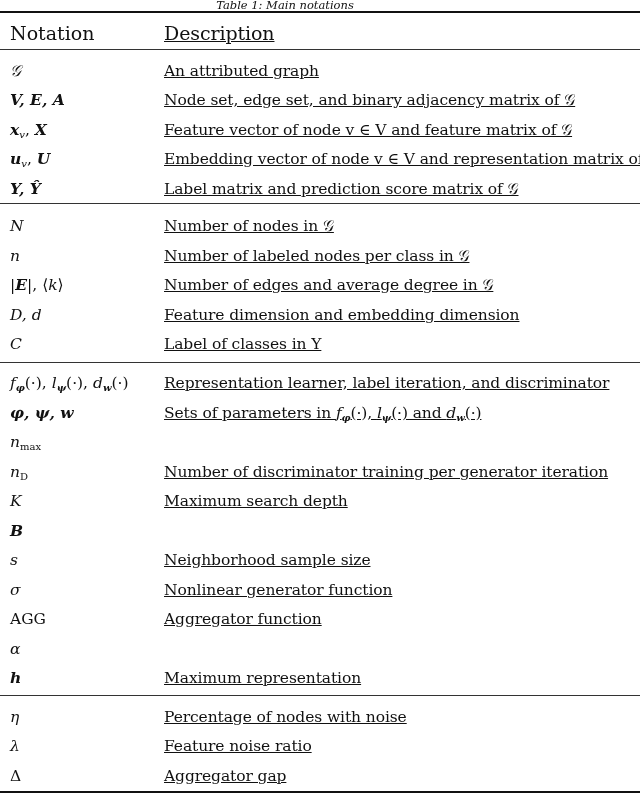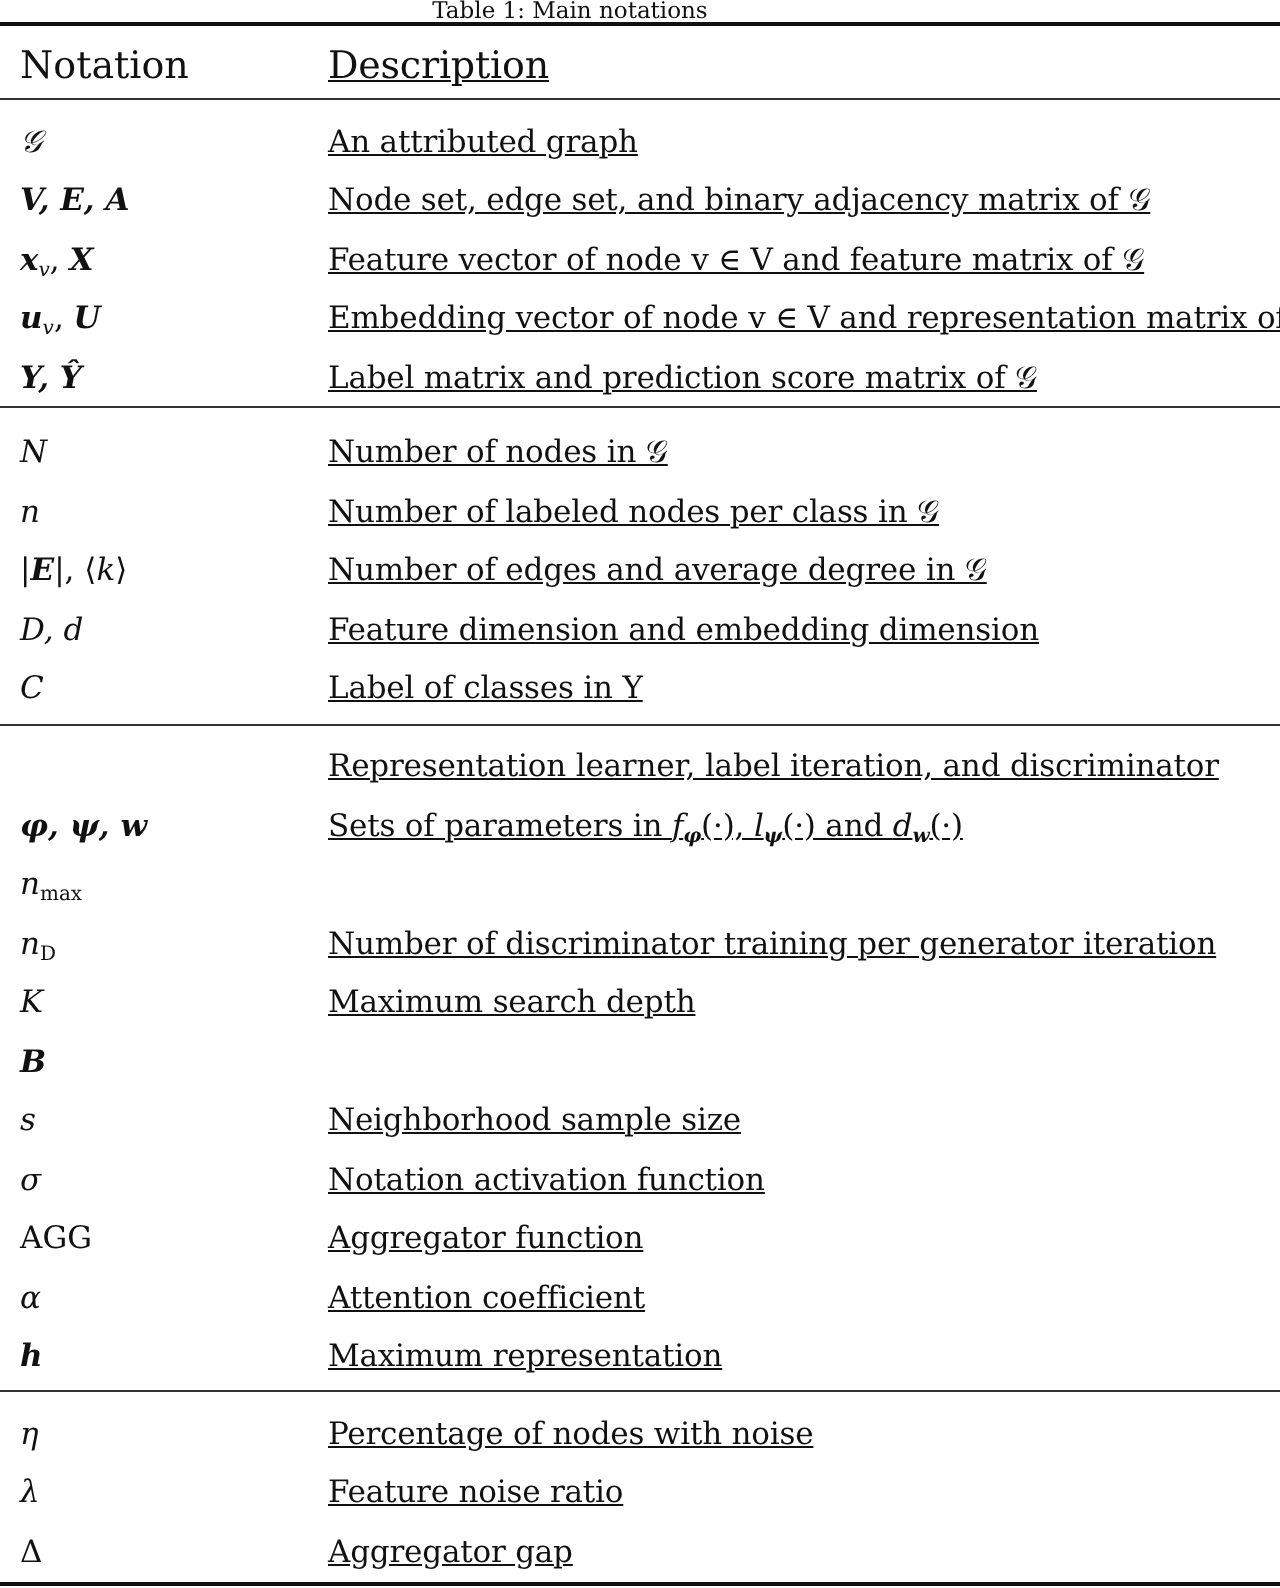--- a/index.html
+++ b/index.html
@@ -3,21 +3,21 @@
 <meta charset="utf-8">
 <style>
   html, body { margin: 0; padding: 0; background: #ffffff; }
   body {
     width: 640px; height: 794px; overflow: hidden; position: relative;
     font-family: "DejaVu Serif", "Liberation Serif", serif;
     color: #111;
   }
   .caption {
     position: absolute; top: -1px; left: 0; width: 570px; text-align: center;
-    font-size: 11.5px; line-height: 12px;
+    font-size: 11.5px; line-height: 12px; font-style: italic;
   }
   .rule { position: absolute; left: 0; width: 640px; background: #111; }
   .rule.thick { height: 1.6px; }
   .rule.thin { height: 1px; background: #333; }
   .row {
     position: absolute; left: 0; width: 640px; height: 29.5px;
     display: flex; align-items: center;
     font-size: 15.5px;
   }
   .row .n { position: absolute; left: 10px; white-space: nowrap; }
@@ -77,20 +77,21 @@
   <span class="n m">D, d</span>
   <span class="d">Feature dimension and embedding dimension</span>
 </div>
 <div class="row" style="top:329px">
   <span class="n m">C</span>
   <span class="d">Label of classes in Y</span>
 </div>
 <div class="rule thin" style="top:362px"></div>
 
 <div class="row" style="top:368px">
+  <span class="n"><i>f</i><sub class="b">φ</sub>(·), <i>l</i><sub class="b">ψ</sub>(·), <i>d</i><sub class="b">w</sub>(·)</span>
   <span class="d">Representation learner, label iteration, and discriminator</span>
 </div>
 <div class="row" style="top:398px">
   <span class="n b">φ, ψ, w</span>
   <span class="d">Sets of parameters in <i>f</i><sub class="b">φ</sub>(·), <i>l</i><sub class="b">ψ</sub>(·) and <i>d</i><sub class="b">w</sub>(·)</span>
 </div>
 <div class="row" style="top:427px">
   <span class="n"><i>n</i><sub>max</sub></span>
 </div>
 <div class="row" style="top:457px">
@@ -103,29 +104,28 @@
 </div>
 <div class="row" style="top:516px">
   <span class="n b">B</span>
 </div>
 <div class="row" style="top:545px">
   <span class="n m">s</span>
   <span class="d">Neighborhood sample size</span>
 </div>
 <div class="row" style="top:575px">
   <span class="n m">σ</span>
-  <span class="d">Notation activation function</span>
+  <span class="d">Nonlinear generator function</span>
 </div>
 <div class="row" style="top:604px">
   <span class="n">AGG</span>
   <span class="d">Aggregator function</span>
 </div>
 <div class="row" style="top:634px">
   <span class="n m">α</span>
-  <span class="d">Attention coefficient</span>
 </div>
 <div class="row" style="top:663px">
   <span class="n b">h</span>
   <span class="d">Maximum representation</span>
 </div>
 <div class="rule thin" style="top:695px"></div>
 
 <div class="row" style="top:702px">
   <span class="n m">η</span>
   <span class="d">Percentage of nodes with noise</span>

